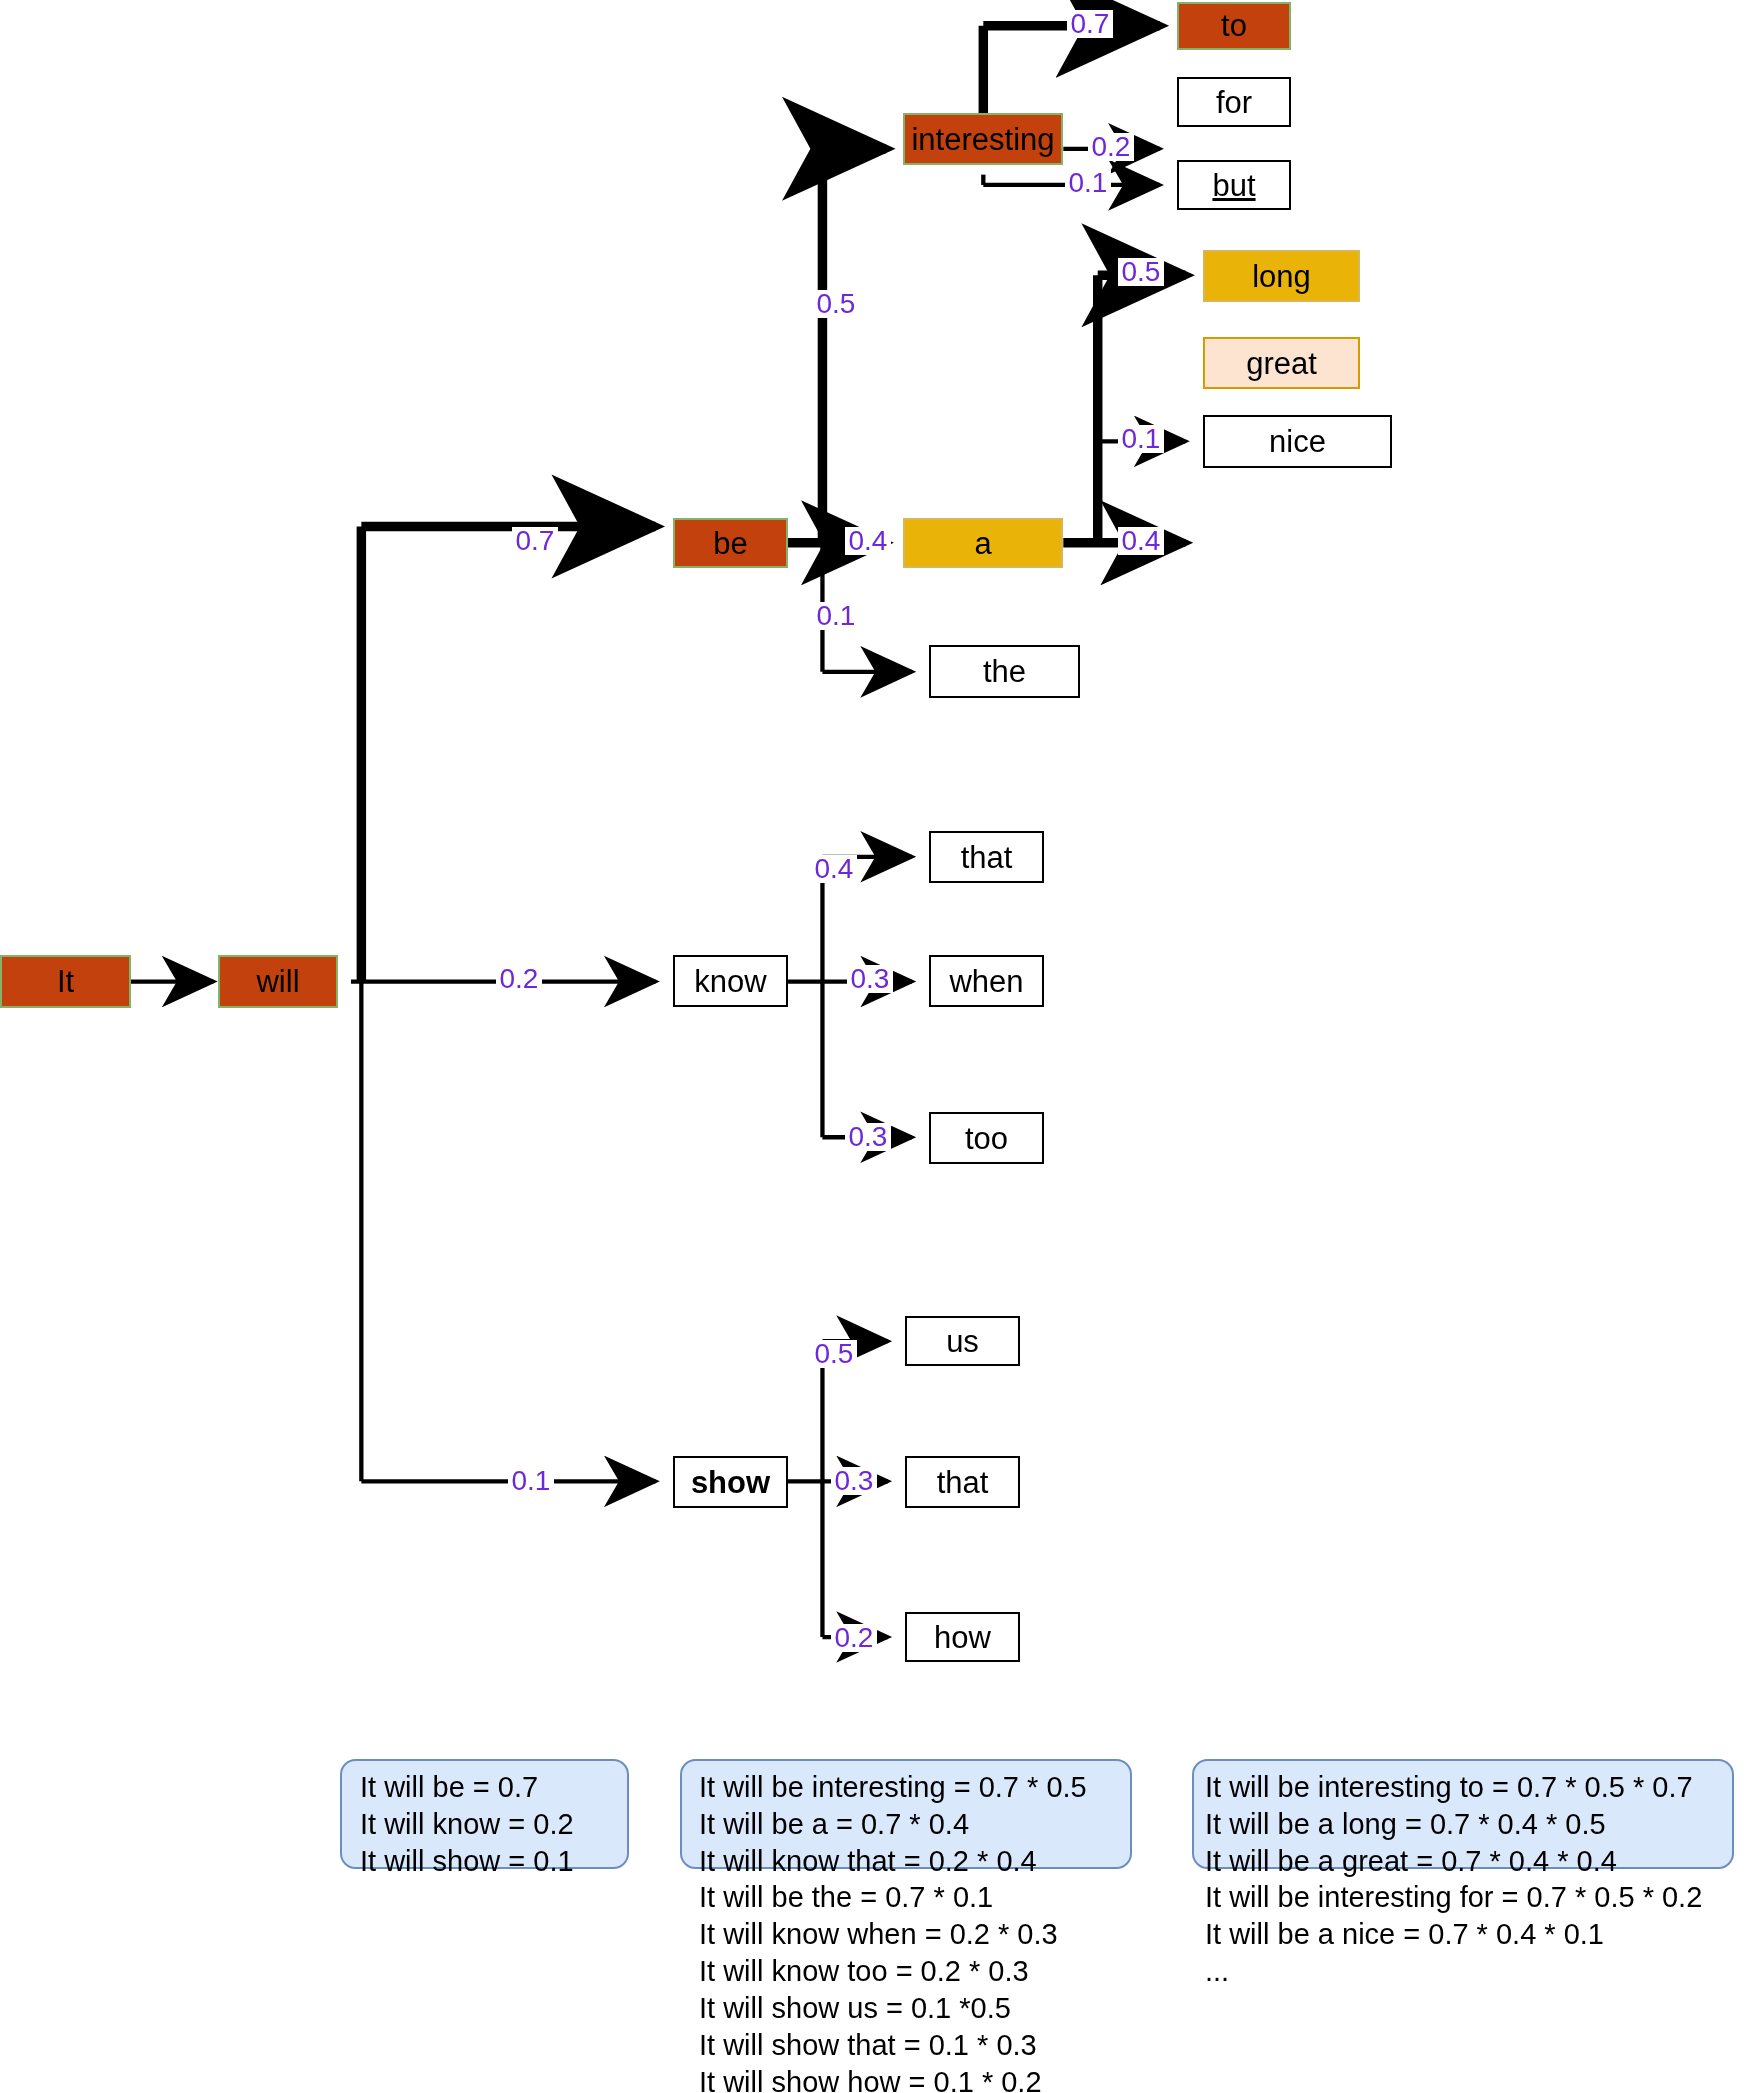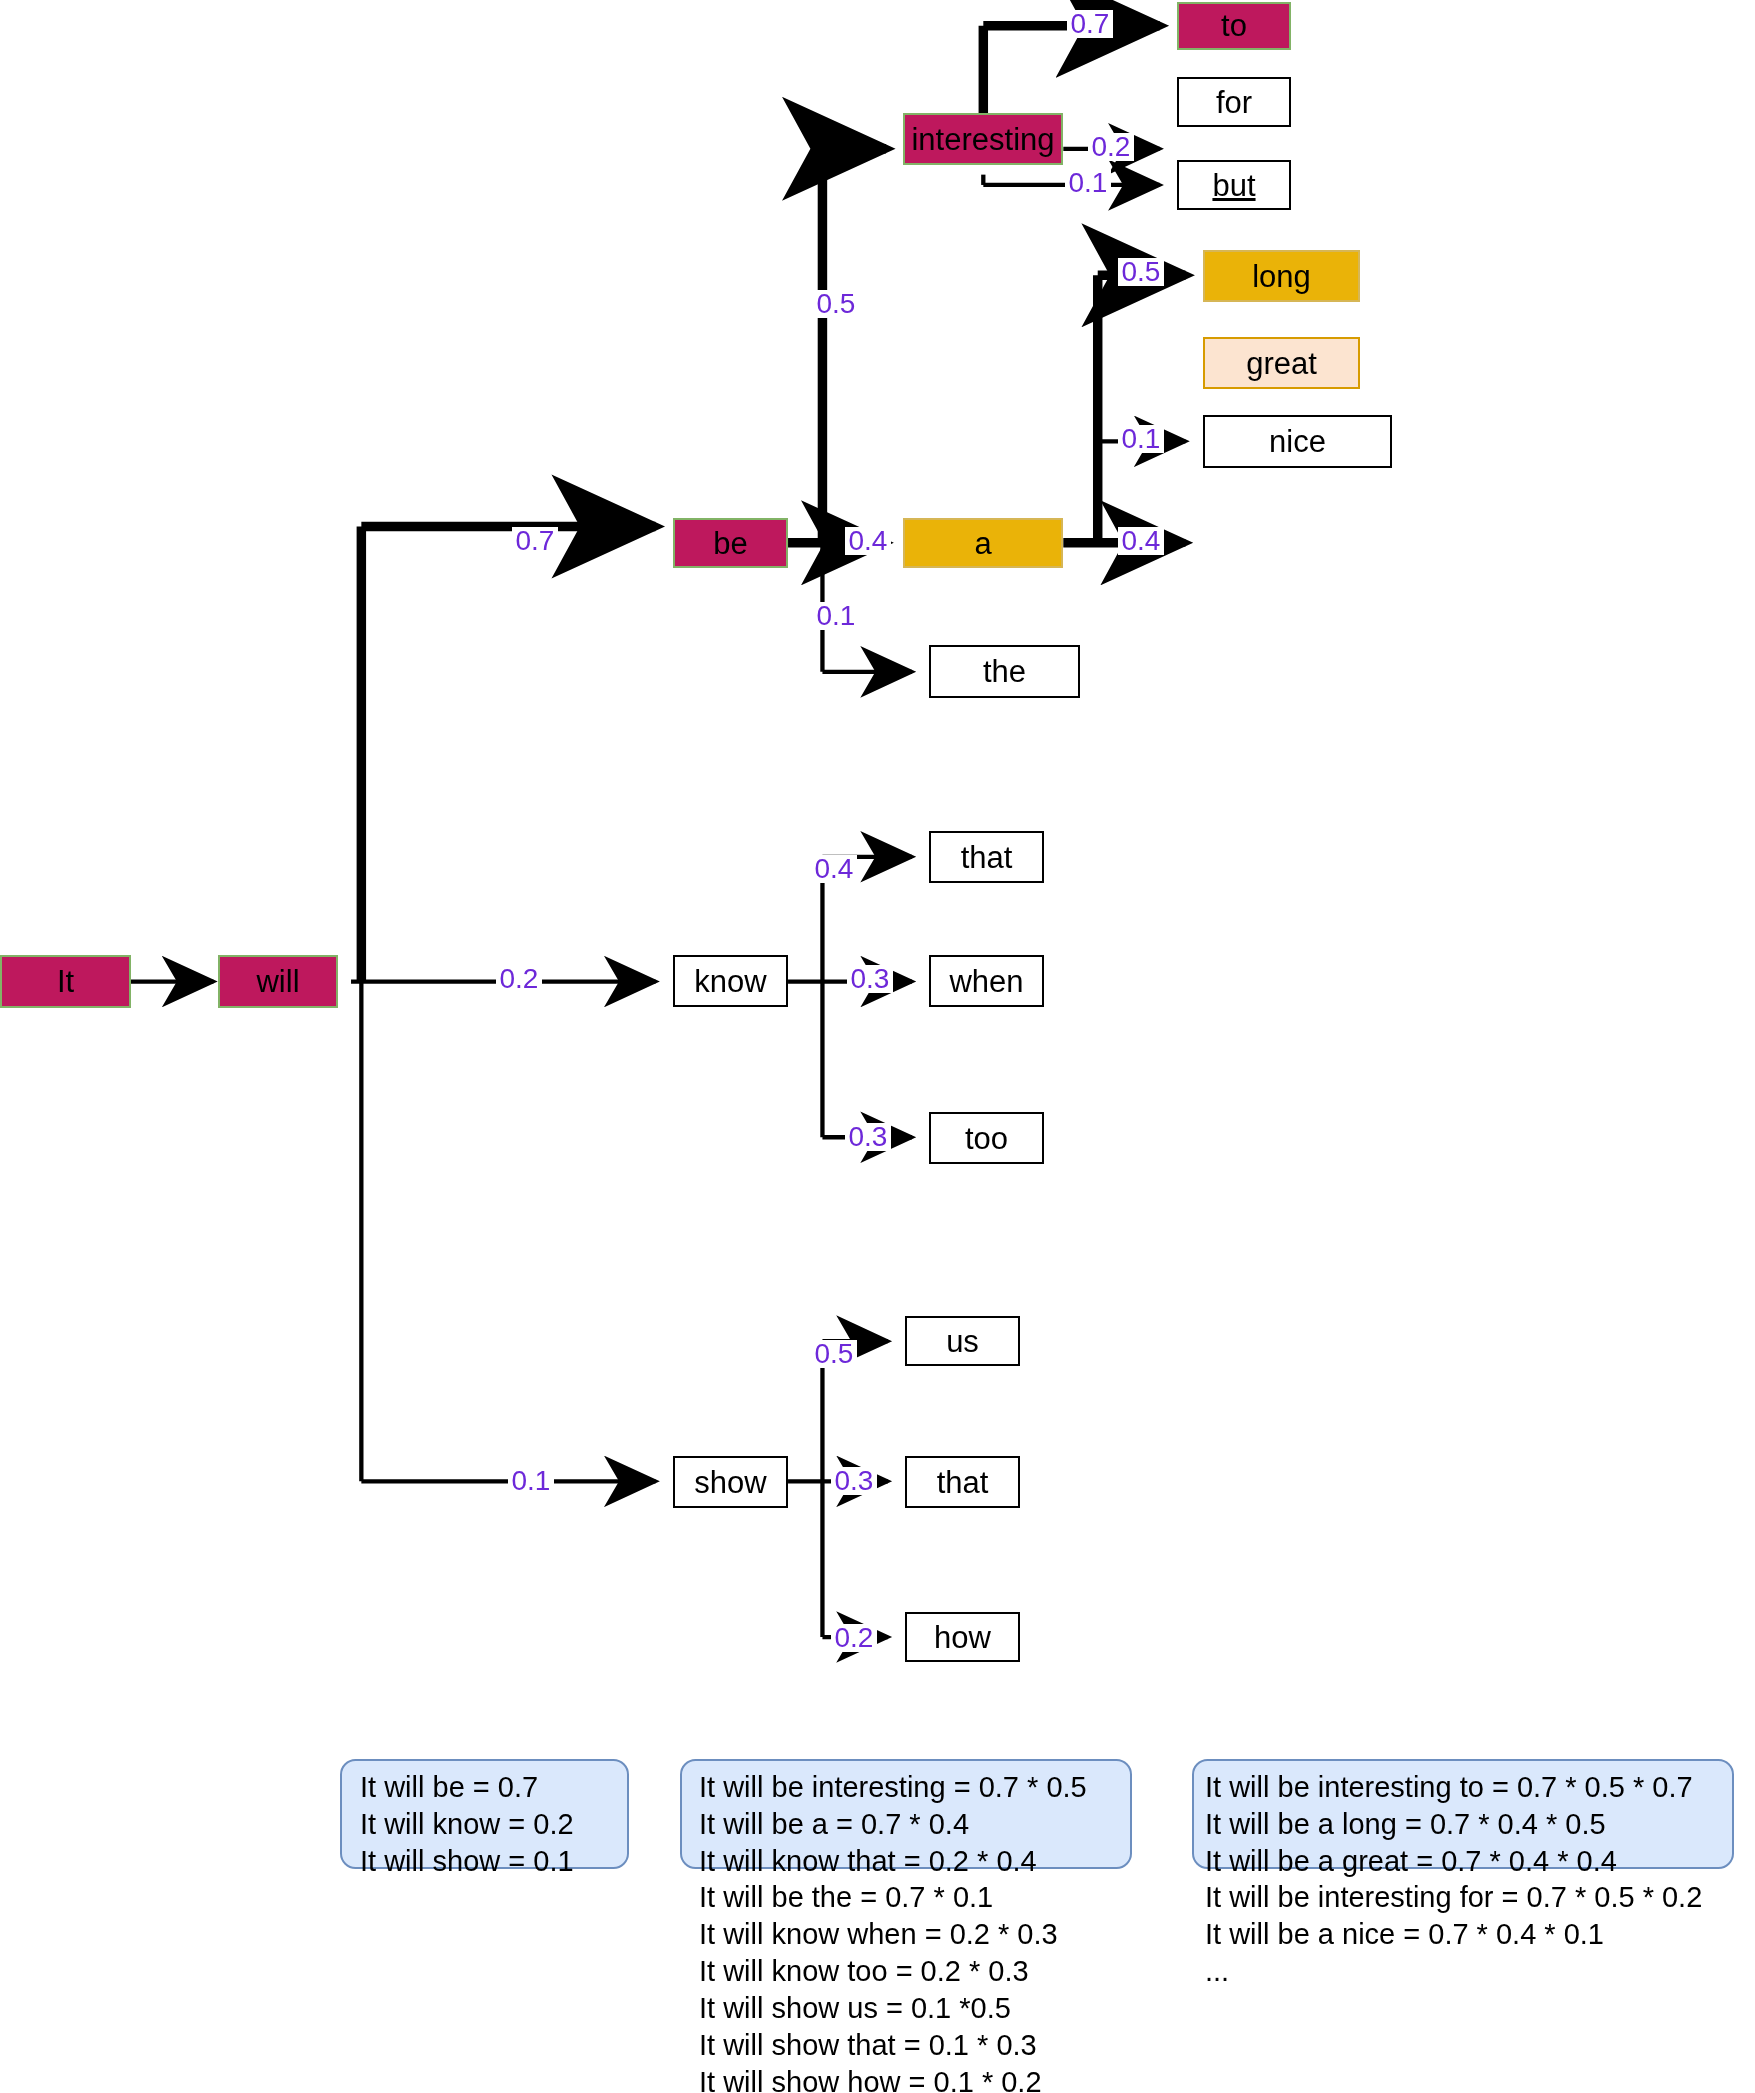--- a/index.html
+++ b/index.html
@@ -5,21 +5,21 @@
   html,body{margin:0;padding:0;background:#ffffff;}
   body{width:1755px;height:2093px;position:relative;
        font-family:"Liberation Sans","DejaVu Sans",sans-serif;}
   #stage{position:relative;width:1755px;height:2093px;overflow:hidden;}
   svg.diagram{position:absolute;left:0;top:0;width:1755px;height:2093px;}
 
   .nodebox{position:absolute;box-sizing:border-box;display:flex;
            align-items:center;justify-content:center;
            font-size:31px;color:#000;line-height:1;}
   .nb-plain{background:#ffffff;border:2.6px solid #000000;}
-  .nb-green{background:#be185d;border:2.6px solid #82b366;}
+  .nb-green{background:#c2410c;border:2.6px solid #82b366;}
   .nb-yellow{background:#eab308;border:2.6px solid #d6b656;align-items:center;}
   .nb-orange{background:#fce4d0;border:2.6px solid #d79b00;align-items:center;}
 
   .elabel{position:absolute;font-size:28px;color:#6d28d9;
           background:#ffffff;padding:0 3.4px;line-height:1;
           white-space:nowrap;}
 
   .legendbox{position:absolute;box-sizing:border-box;
              background:#dae8fc;border:2.6px solid #6c8ebf;
              border-radius:15.5px;}
@@ -103,21 +103,21 @@
     </div>
   <div class="nodebox nb-green" style="left:218px;top:955px;width:120px;height:53px;">
       <span>will</span>
     </div>
   <div class="nodebox nb-green" style="left:673px;top:518px;width:115px;height:50px;">
       <span>be</span>
     </div>
   <div class="nodebox nb-plain" style="left:673px;top:955px;width:115px;height:52px;">
       <span>know</span>
     </div>
-  <div class="nodebox nb-plain" style="left:673px;top:1456px;width:115px;height:52px;">
+  <div class="nodebox nb-plain" style="left:673px;top:1456px;width:115px;height:52px;font-weight:bold;">
       <span>show</span>
     </div>
   <div class="nodebox nb-green" style="left:903px;top:113px;width:160px;height:52px;">
       <span>interesting</span>
     </div>
   <div class="nodebox nb-yellow" style="left:903px;top:518px;width:160px;height:50px;">
       <span>a</span>
     </div>
   <div class="nodebox nb-plain" style="left:929px;top:645px;width:151px;height:53px;">
       <span>the</span>

